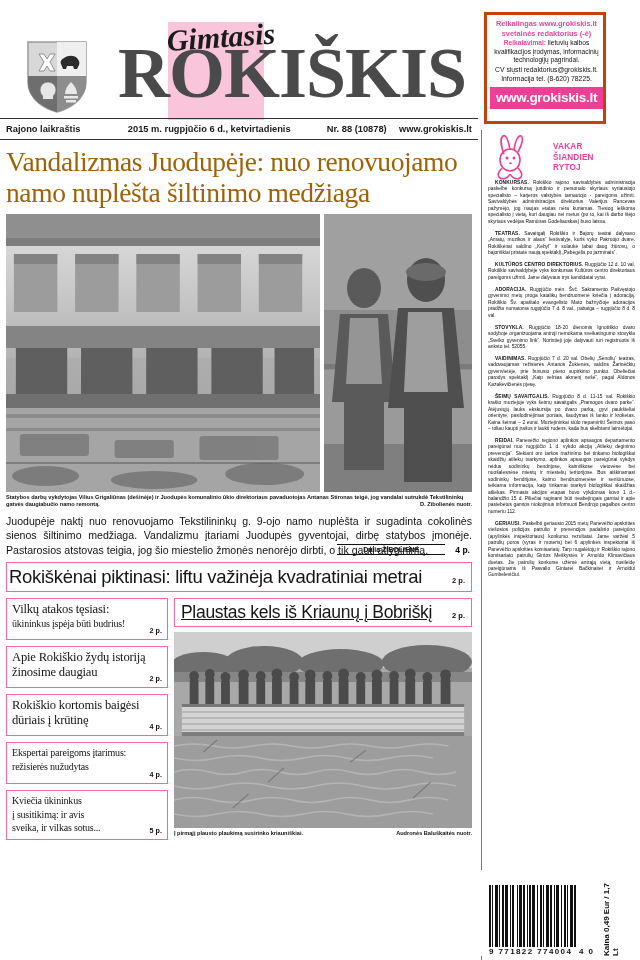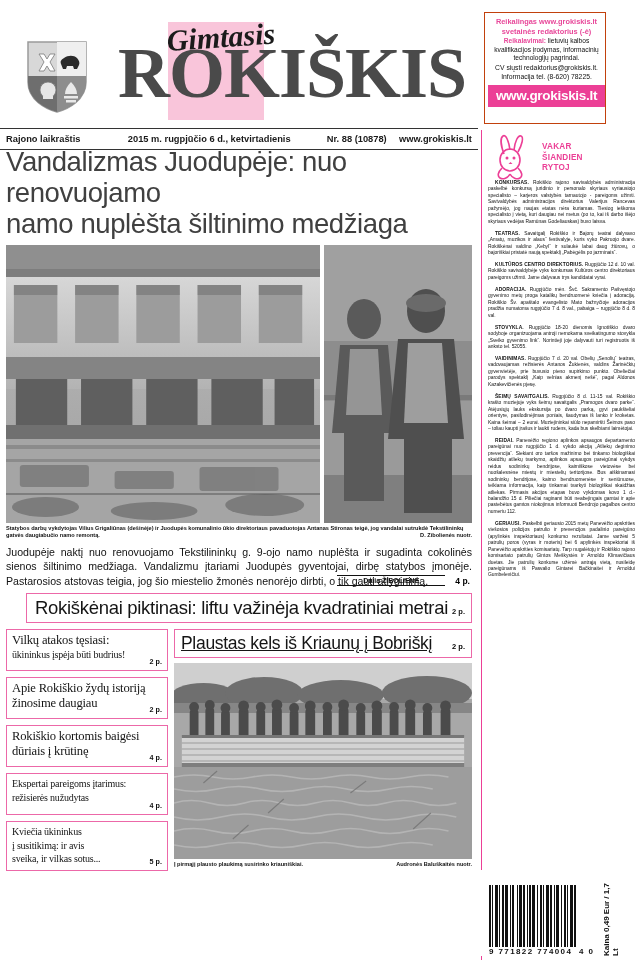--- a/index.html
+++ b/index.html
@@ -35,54 +35,54 @@
     position:absolute; left:50px; top:10px;
     font-family:"Liberation Serif", serif;
     font-style:italic; font-weight:700; font-size:30px;
     color:#1b1b1b; transform:rotate(-4deg); transform-origin:left bottom;
     white-space:nowrap;
   }
 
   
   .ad-box {
     position:absolute; left:484px; top:12px; width:122px; height:112px;
-    border:1px solid #c2410c; background:#fff;
+    border:3px solid #c2410c; background:#fff;
     padding:4px 0 3px 3px; text-align:center;
   }
   .ad-l1 { color:#e8489a; font-size:7.4px; line-height:9.5px; font-weight:600; }
   .ad-l2 { font-size:6.6px; line-height:8.6px; color:#111; margin-top:1px; }
   .ad-l2 .hi { color:#e8489a; font-weight:700; }
   .ad-l3 { font-size:6.8px; line-height:9px; color:#111; }
   .ad-url {
     margin-top:4px; background:#ec3f96; color:#fff;
     font-size:13.5px; font-weight:700; letter-spacing:-0.3px;
     padding:3px 0 4px 0;
   }
 
   
   .infobar {
     position:absolute; left:0; top:118px; width:478px; height:22px;
     border-top:1.6px solid #333; border-bottom:1.6px solid #333;
     display:flex; align-items:center;
-    font-size:9.3px; font-weight:700; color:#1a1a1a;margin-top:10px;
+    font-size:9.3px; font-weight:700; color:#1a1a1a;
   }
   .infobar .c1 { width:130px; padding-left:6px; }
   .infobar .c2 { width:190px; text-align:left; }
   .infobar .c3 { width:86px; text-align:center; }
   .infobar .c4 { flex:1; text-align:right; padding-right:6px; }
 
   
   .main {
     position:absolute; left:0; top:142px; width:478px; height:818px;
     padding:0 6px;
   }
   .head-line {
     font-size:27.5px; line-height:31px; font-weight:400;
-    color:#404040; letter-spacing:-0.4px;
-    font-family:Liberation Sans, sans-serif;
+    color:#a16207; letter-spacing:-0.4px;
+    font-family:Liberation Serif, serif;
   }
   .headline { padding-top:4px; padding-bottom:6px; }
 
   
   .photos { display:flex; gap:4px; height:278px; }
   .photo-main { flex:1; position:relative; overflow:hidden; background:#9b9b9b; }
   .photo-side { width:148px; position:relative; overflow:hidden; background:#8e8e8e; }
 
   .cap {
     font-size:5.6px; line-height:7.4px; color:#111; font-weight:700;
@@ -100,21 +100,21 @@
   }
   .byline {
     border-top:1px solid #111; border-bottom:1px solid #111;
     font-size:7px; font-weight:700; padding:1px 26px; color:#111;
   }
   .byline-pg { font-size:8.5px; font-weight:700; }
 
   
   .pinkbox {
     border:1.6px solid #ec68a8; margin-top:7px;
-    padding:3px 6px 4px 8px; display:flex; align-items:baseline;margin-left:20px;
+    padding:3px 6px 4px 2px; display:flex; align-items:baseline;
   }
   .pinkbox .t { font-size:18.5px; line-height:21px; color:#151515; flex:1; letter-spacing:-0.3px; }
   .pinkbox .p { font-size:7.5px; font-weight:700; color:#111; margin-left:4px; }
 
   .lower { display:flex; gap:6px; margin-top:6px; }
   .lower-left { width:162px; }
   .lower-right { flex:1; }
 
   .teaser {
     border:1.6px solid #ec68a8; margin-bottom:6px;
@@ -137,21 +137,21 @@
   .raft-photo { width:100%; height:196px; background:#8a8a8a; position:relative; overflow:hidden; }
   .raft-cap { font-size:5.6px; line-height:7.6px; font-weight:700; color:#111; padding-top:2px; display:flex; }
   .raft-cap .c1 { flex:1; }
 
   
   .sidebar {
     position:absolute; left:481px; top:130px; width:159px; height:830px;
     border-left:1.4px solid #ec3f96;
     padding:4px 5px 0 6px;
   }
-  .vsr { display:flex; align-items:flex-start; gap:2px; height:46px; }
+  .vsr { display:flex; align-items:flex-start; gap:13px; height:46px; }
   .bunny { width:52px; height:46px; }
   .vsr-txt {
     color:#ec3f96; font-size:8.2px; font-weight:700; line-height:10.5px;
     padding-top:8px; letter-spacing:0.2px;
   }
   .brief { font-size:4.9px; line-height:6.45px; color:#111; text-align:justify;
            margin-bottom:5.5px; text-indent:7px; }
   .brief b { font-weight:700; letter-spacing:0.1px; }
 
   .barcode-area {

